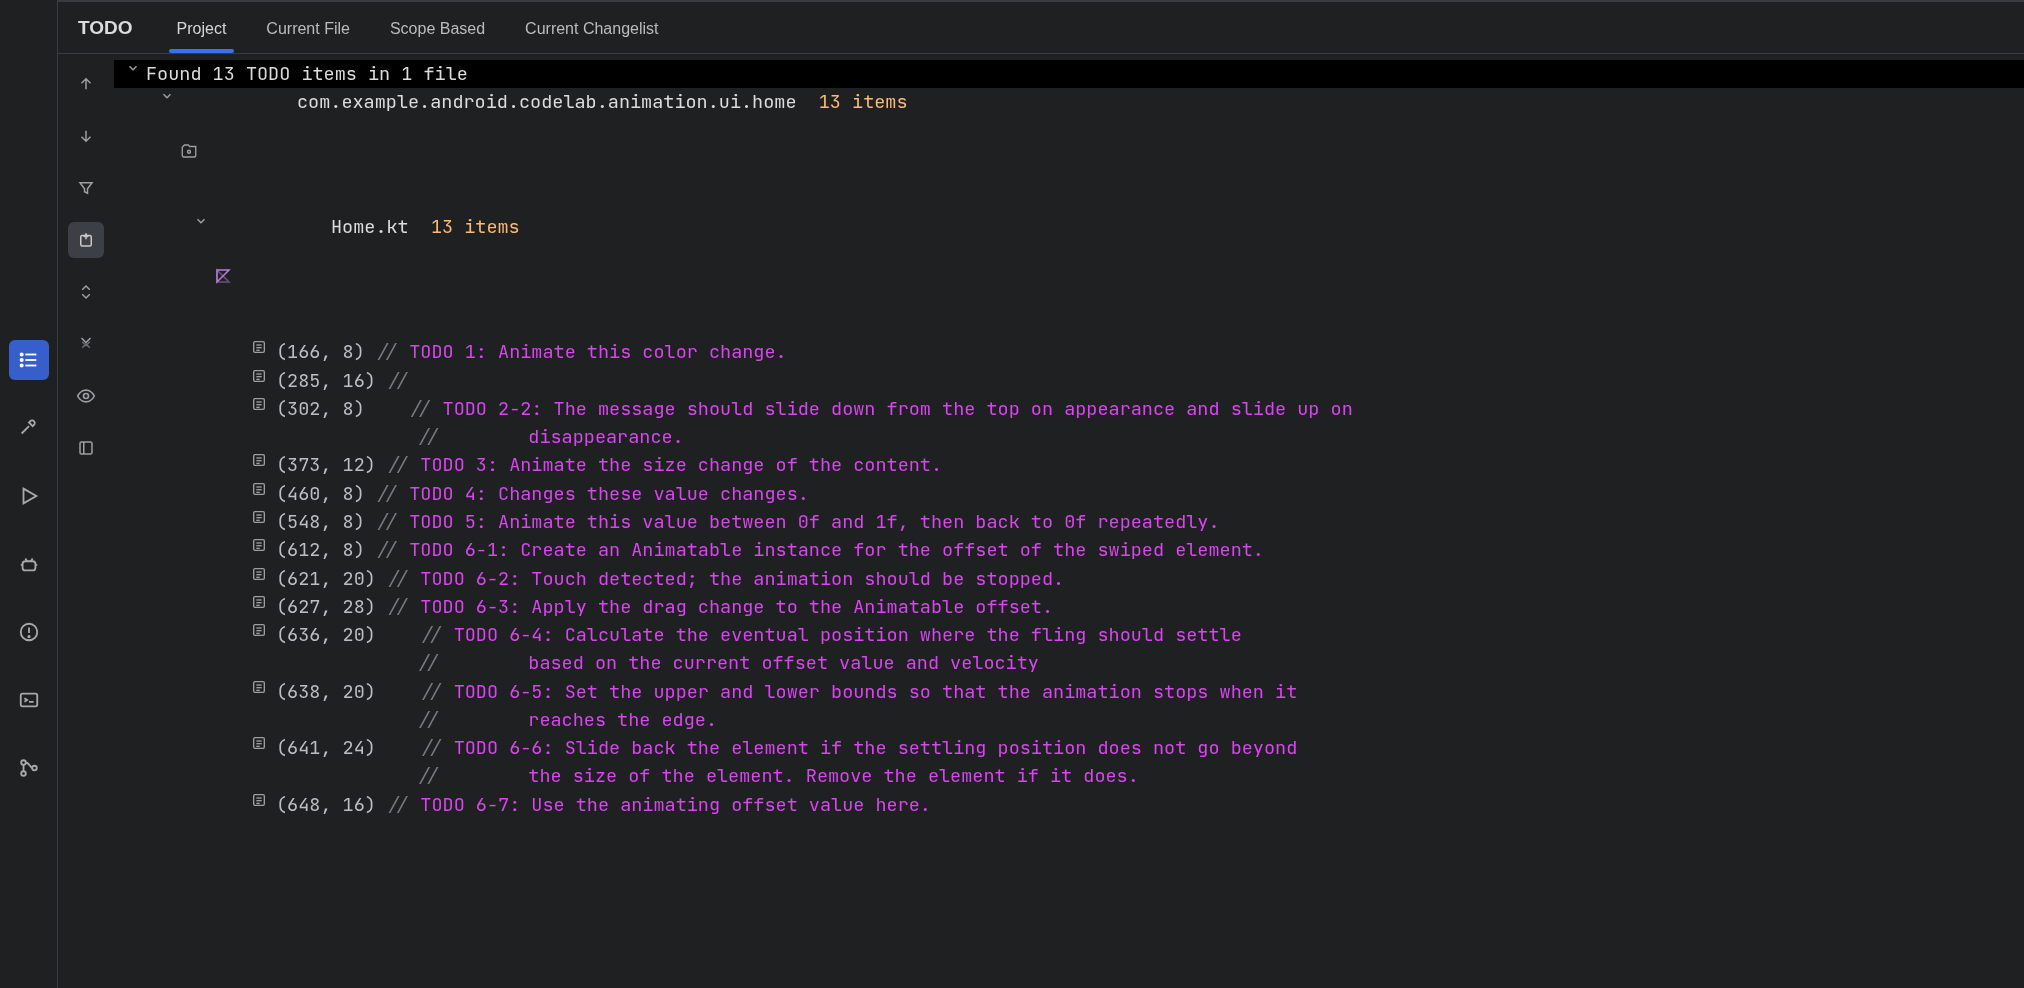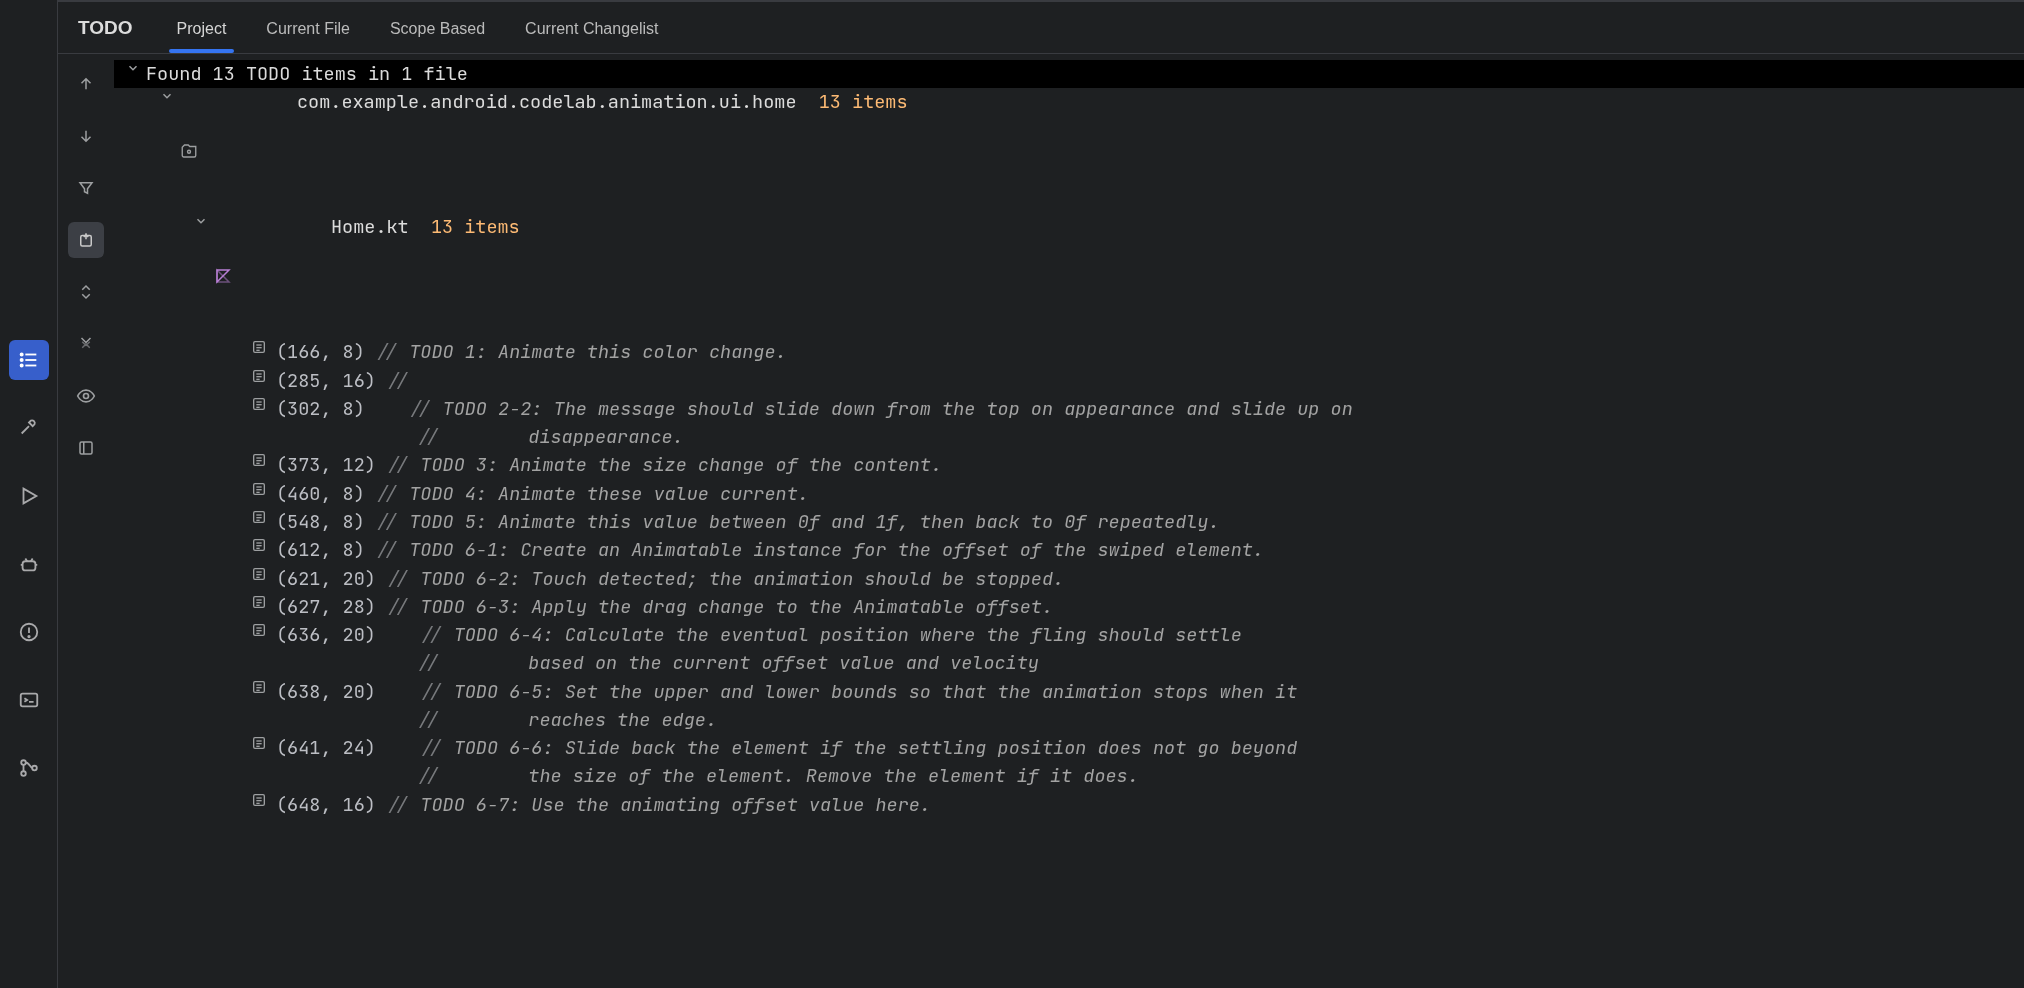--- a/index.html
+++ b/index.html
@@ -128,21 +128,21 @@
   justify-content: center;
   color: #9d9fa1;
   margin-right: 6px;
 }
 .pkg-icon { color: #9d9fa1; margin-right: 6px; }
 .kt-icon { color: #b97fd6; margin-right: 6px; }
 .text-white { color: #dcdcdc; }
 .text-dim { color: #fdba74; }
 .text-loc { color: #bcbec4; }
 .text-comment { color: #77797c; font-style: italic; }
-.text-todo { color: #a3a3a3; font-style: italic; }
+.text-todo { color: #d946ef; }
 .continuation {
   padding-left: 0;
 }
 svg { display: block; }
 </style>
 </head>
 <body>
 
 <div class="left-rail">
   <div class="icon-btn active">
@@ -327,21 +327,21 @@
                 <rect x="4" y="4" width="16" height="16" rx="2"></rect>
                 <line x1="8" y1="9" x2="16" y2="9"></line>
                 <line x1="8" y1="13" x2="16" y2="13"></line>
                 <line x1="8" y1="17" x2="13" y2="17"></line>
               </svg></span><span class="text-loc">(373, 12)</span><span> </span><span class="text-comment">// </span><span class="text-todo">TODO 3: Animate the size change of the content.</span></div>
           <div class="row"><span class="indent" style="width:134px"></span><span class="line-icon"><svg width="16" height="16" viewBox="0 0 24 24" fill="none" stroke="currentColor" stroke-width="2">
                 <rect x="4" y="4" width="16" height="16" rx="2"></rect>
                 <line x1="8" y1="9" x2="16" y2="9"></line>
                 <line x1="8" y1="13" x2="16" y2="13"></line>
                 <line x1="8" y1="17" x2="13" y2="17"></line>
-              </svg></span><span class="text-loc">(460, 8)</span><span> </span><span class="text-comment">// </span><span class="text-todo">TODO 4: Animate these value current.</span></div>
+              </svg></span><span class="text-loc">(460, 8)</span><span> </span><span class="text-comment">// </span><span class="text-todo">TODO 4: Changes these value changes.</span></div>
           <div class="row"><span class="indent" style="width:134px"></span><span class="line-icon"><svg width="16" height="16" viewBox="0 0 24 24" fill="none" stroke="currentColor" stroke-width="2">
                 <rect x="4" y="4" width="16" height="16" rx="2"></rect>
                 <line x1="8" y1="9" x2="16" y2="9"></line>
                 <line x1="8" y1="13" x2="16" y2="13"></line>
                 <line x1="8" y1="17" x2="13" y2="17"></line>
               </svg></span><span class="text-loc">(548, 8)</span><span> </span><span class="text-comment">// </span><span class="text-todo">TODO 5: Animate this value between 0f and 1f, then back to 0f repeatedly.</span></div>
           <div class="row"><span class="indent" style="width:134px"></span><span class="line-icon"><svg width="16" height="16" viewBox="0 0 24 24" fill="none" stroke="currentColor" stroke-width="2">
                 <rect x="4" y="4" width="16" height="16" rx="2"></rect>
                 <line x1="8" y1="9" x2="16" y2="9"></line>
                 <line x1="8" y1="13" x2="16" y2="13"></line>

